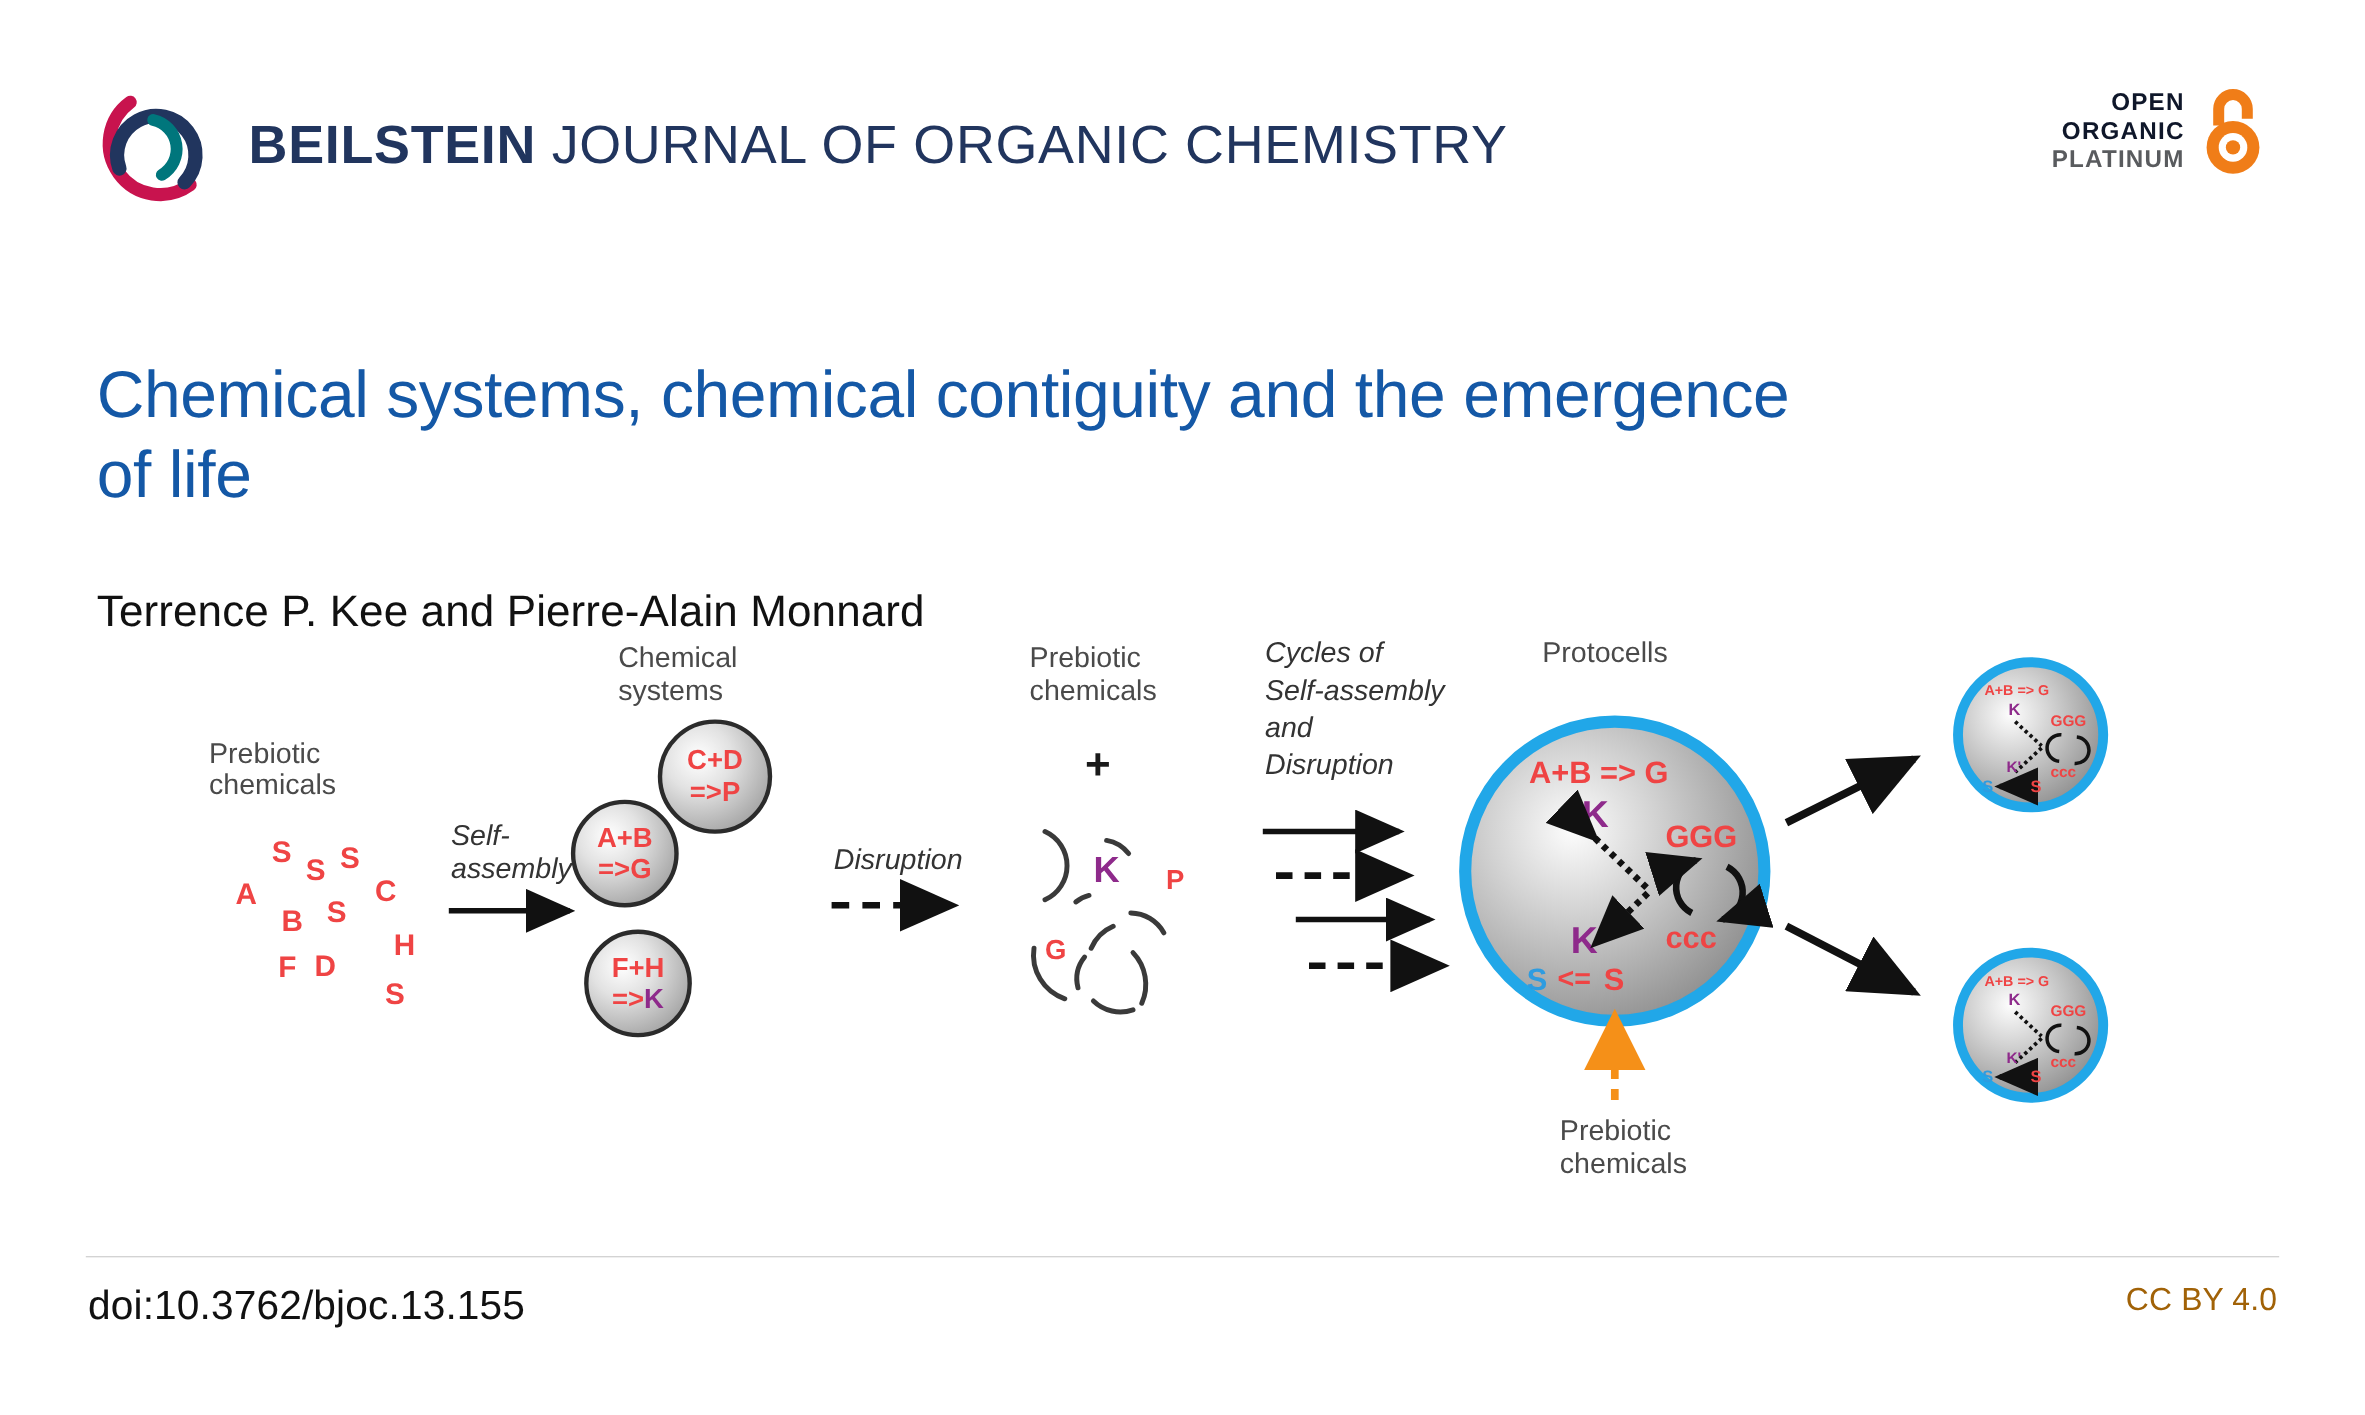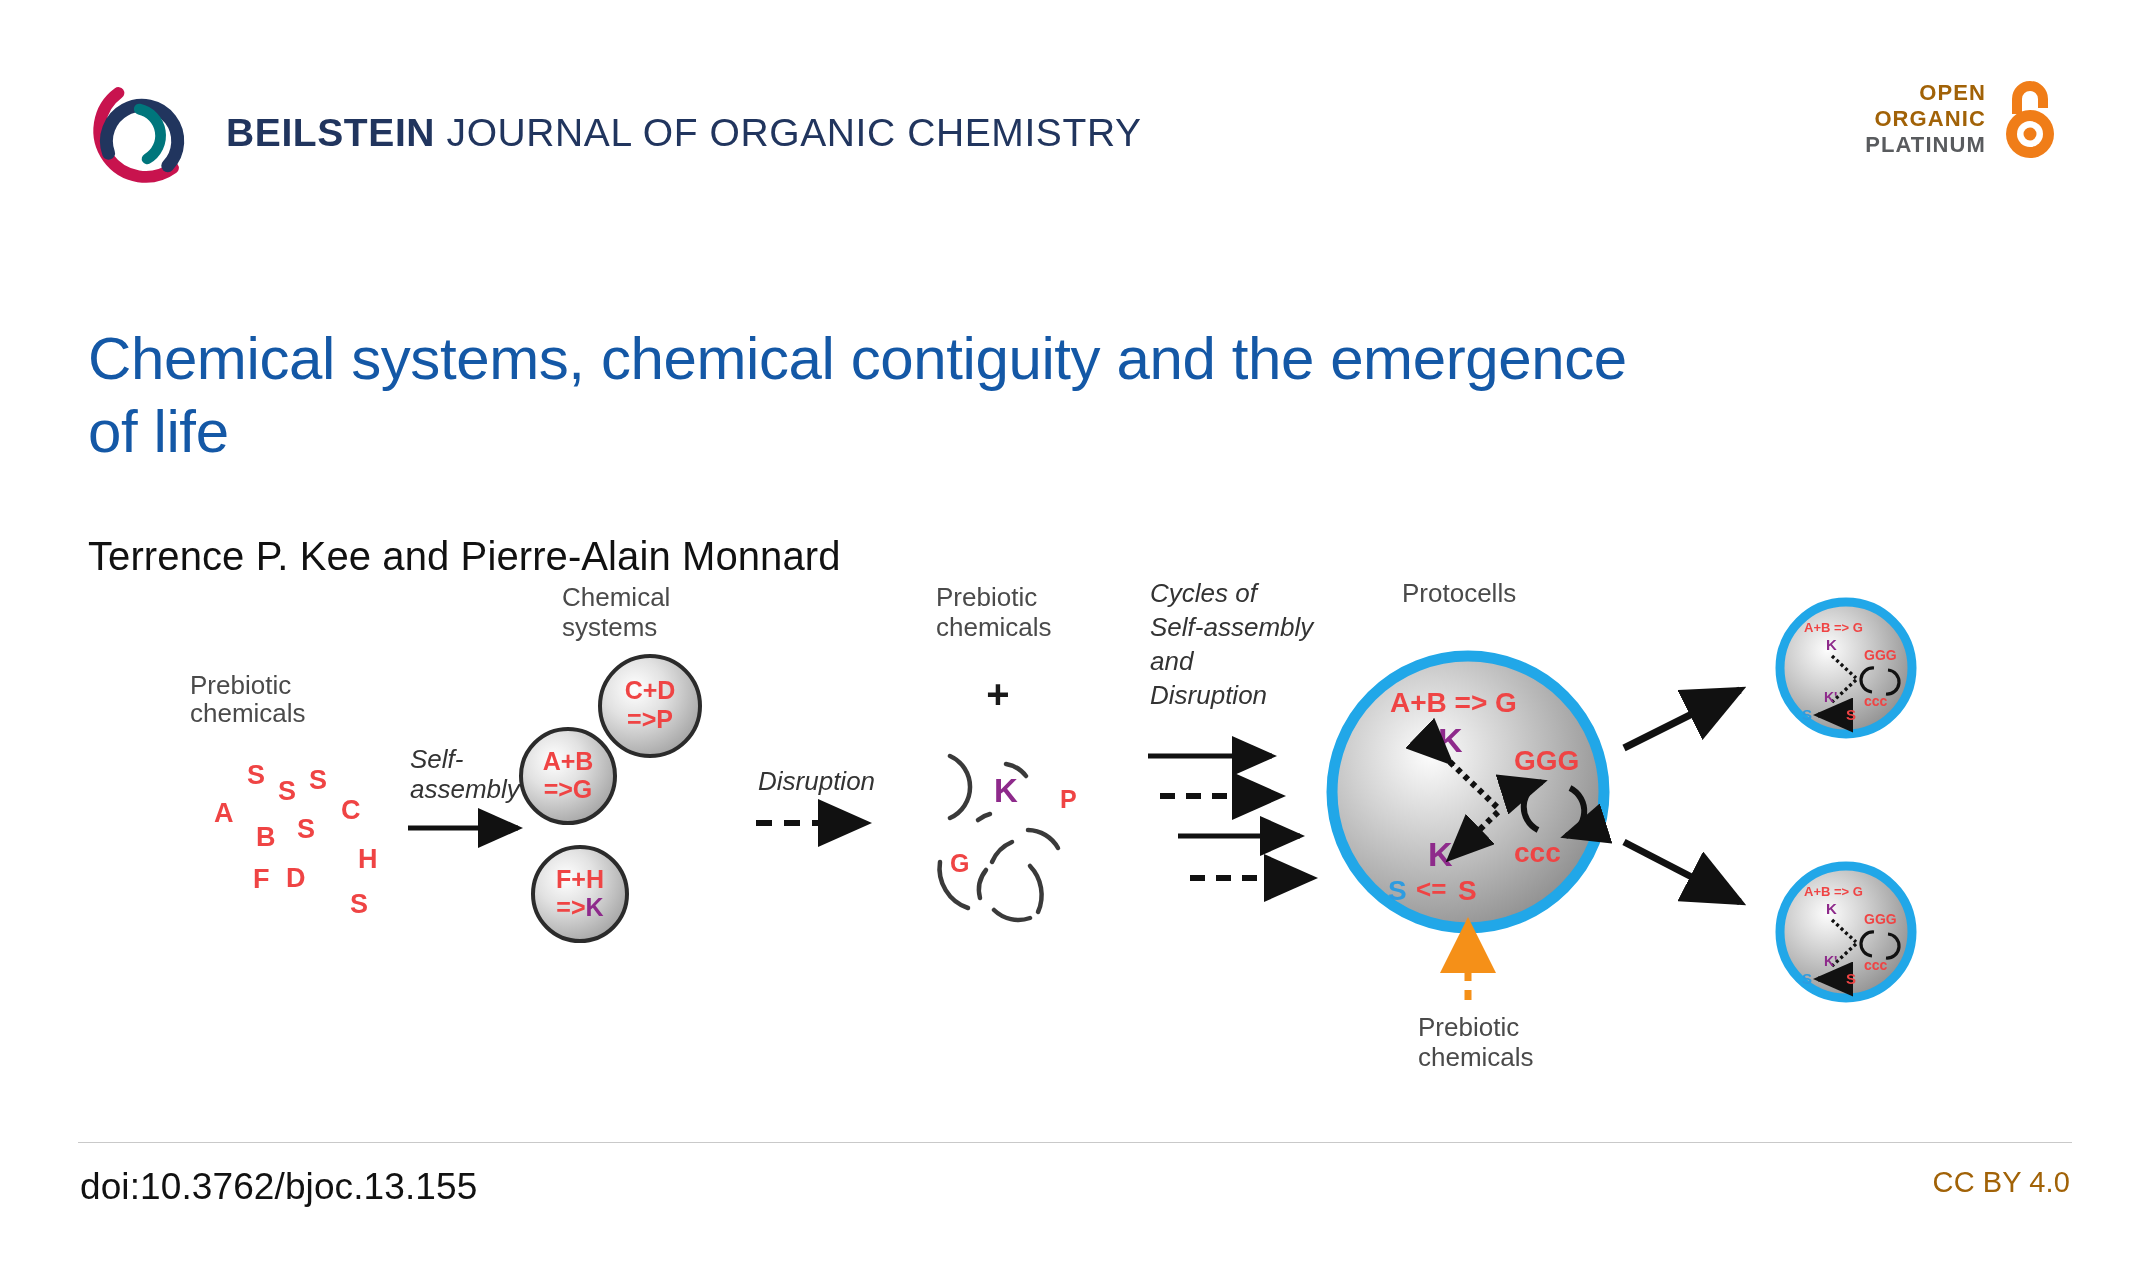--- a/index.html
+++ b/index.html
@@ -11,36 +11,36 @@
     position:relative;
   }
 
   
   .masthead{
     position:absolute;left:90px;top:78px;
     display:flex;align-items:center;gap:28px;
   }
   .bj-logo{width:108px;height:108px;display:block;}
   .mast-title{
-    font-size:39px;letter-spacing:0.6px;color:#21355e;
+    font-size:49px;letter-spacing:0.6px;color:#21355e;
     white-space:nowrap;line-height:1;
   }
   .mast-title .b-bold{font-weight:bold;}
   .mast-title .b-light{font-weight:400;}
 
   
   .oa-badge{
     position:absolute;right:90px;top:78px;
     display:flex;align-items:center;gap:14px;
   }
   .oa-text{
     text-align:right;line-height:1.18;
     font-size:22px;font-weight:bold;letter-spacing:1.1px;
   }
-  .oa-open,.oa-access{color:#a16207;display:block;}
+  .oa-open,.oa-access{color:#0f172a;display:block;}
   .oa-platinum{color:#595b5e;display:block;}
   .oa-lock{width:60px;height:82px;display:block;}
 
   
   .article-title{
     position:absolute;left:88px;top:282px;width:1600px;
     color:#1458a6;
     font-size:60px;font-weight:normal;line-height:1.22;
     letter-spacing:-0.4px;
   }

